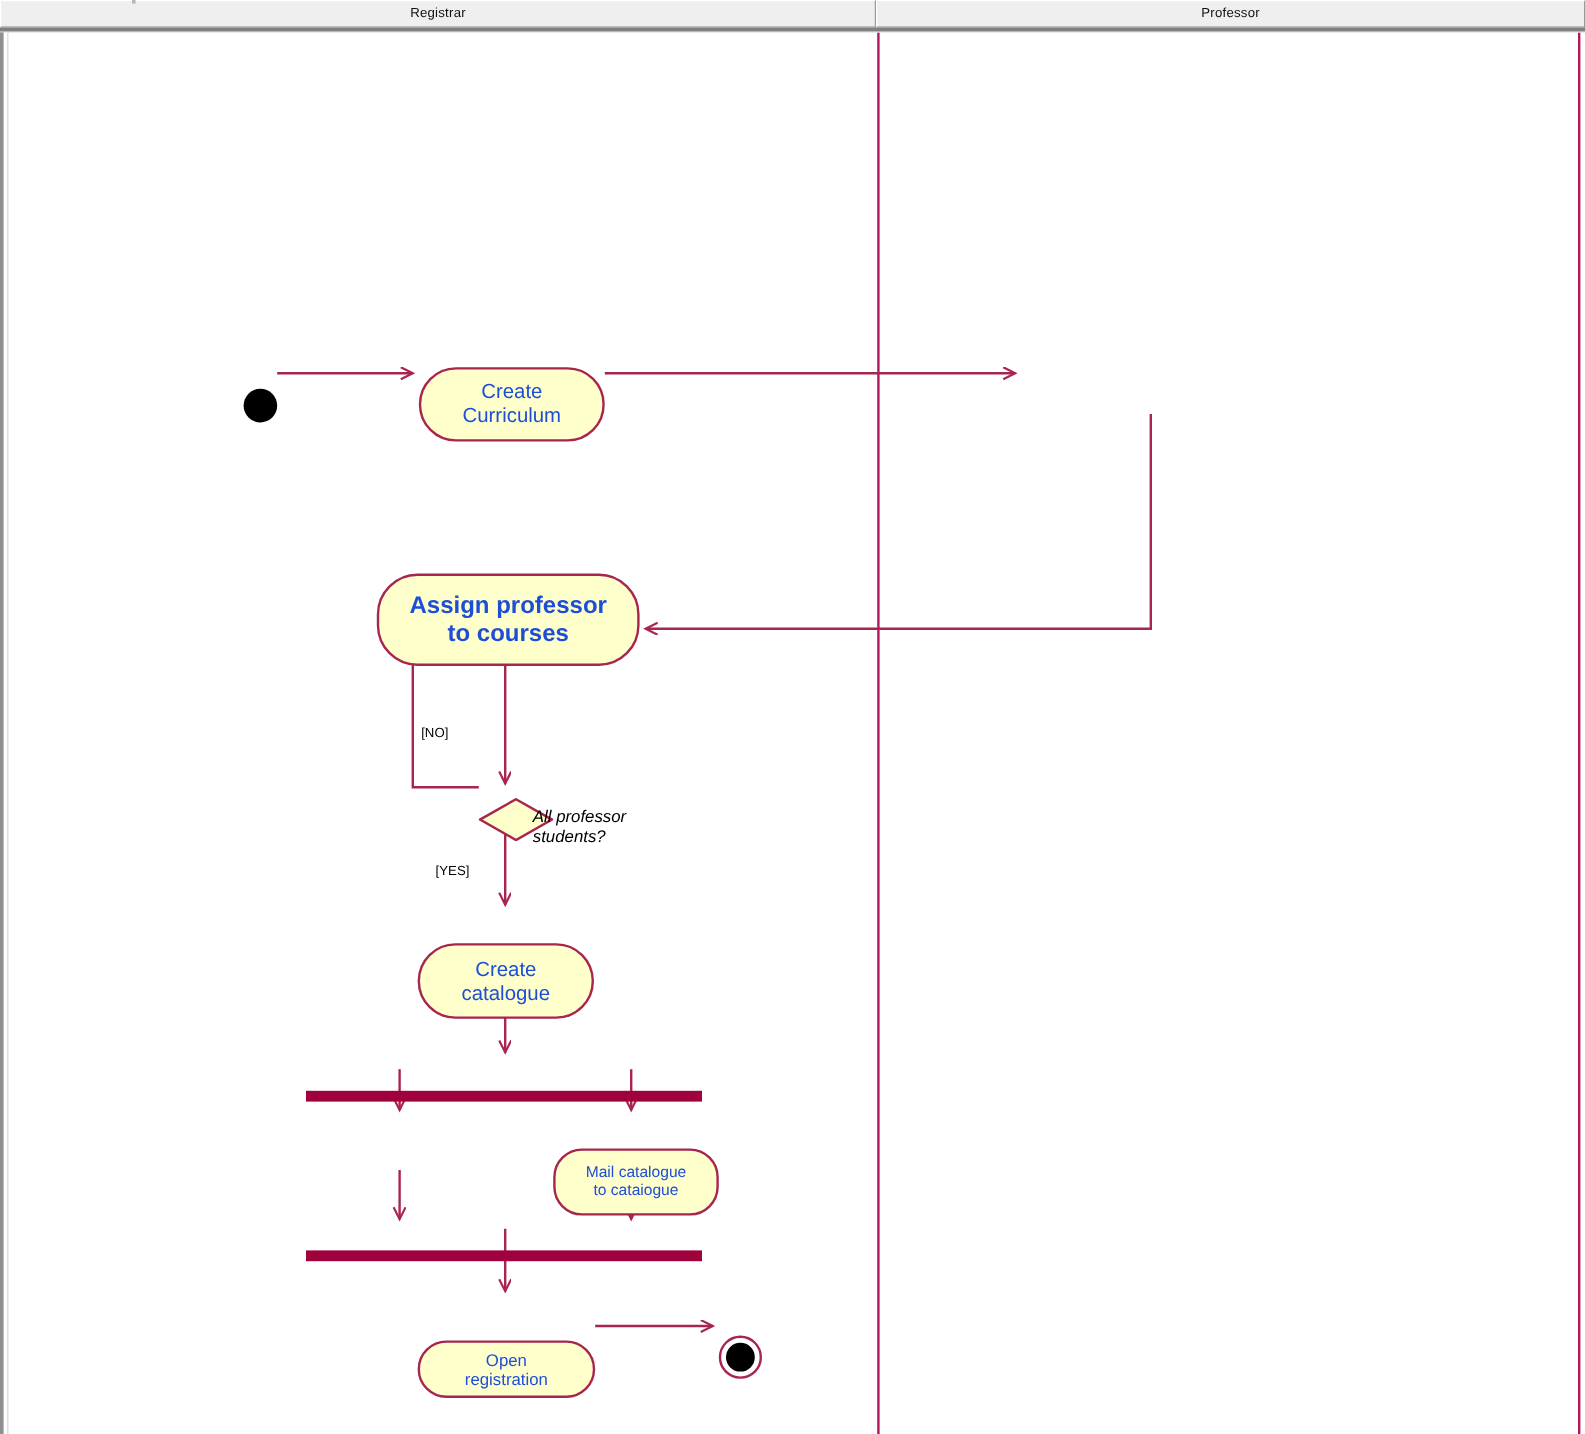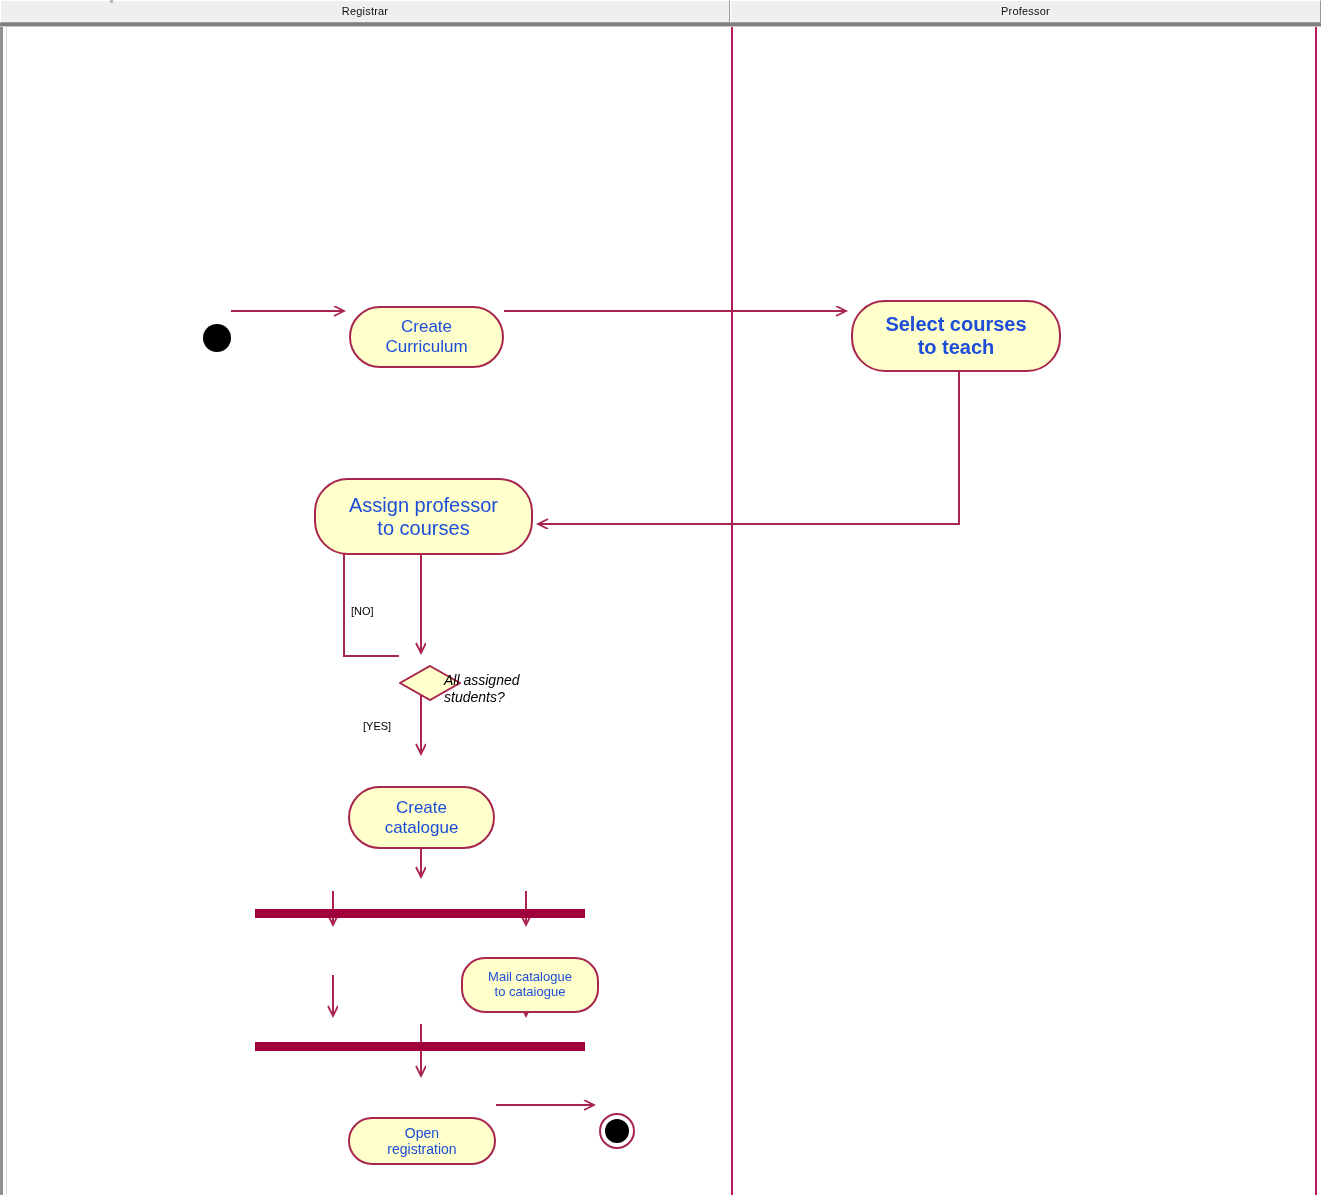--- a/index.html
+++ b/index.html
@@ -73,21 +73,21 @@
     box-sizing:border-box;
     display:flex;align-items:center;justify-content:center;
     text-align:center;
     color:#1d4ed8;
     line-height:1.15;
   }
   .node span{display:block;}
 
   #node-create-curriculum{left:346px;top:279px;width:155px;height:62px;font-size:17px;}
   #node-select-courses{left:848px;top:273px;width:210px;height:72px;font-size:20px;font-weight:bold;}
-  #node-assign-professor{left:311px;top:451px;width:219px;height:77px;font-size:20px;font-weight:normal;}
+  #node-assign-professor{left:311px;top:451px;width:219px;height:77px;font-size:20px;font-weight:bold;}
   #node-create-catalogue{left:345px;top:759px;width:147px;height:63px;font-size:17px;}
   #node-place-catalogue{left:247px;top:930px;width:175px;height:45px;font-size:13px;border-radius:24px;}
   #node-mail-catalogue{left:458px;top:930px;width:138px;height:56px;font-size:13px;border-radius:24px;}
   #node-open-registration{left:345px;top:1050px;width:148px;height:48px;font-size:14px;border-radius:26px;margin-top:40px;}
 
   
   #initial-node{
     position:absolute;left:200px;top:297px;width:28px;height:28px;
     border-radius:50%;background:#000000;
   }
@@ -194,39 +194,33 @@
 
   <div id="initial-node"></div>
 
   <div class="node" id="node-create-curriculum">
     <div>
       <span>Create</span>
       <span>Curriculum</span>
     </div>
   </div>
 
-  <div class="node" id="node-select-courses">
-    <div>
-      <span>Select courses</span>
-      <span>to teach</span>
-    </div>
-  </div>
 
   <div class="node" id="node-assign-professor">
     <div>
       <span>Assign professor</span>
       <span>to courses</span>
     </div>
   </div>
 
   <svg id="decision-node" viewBox="0 0 62 36" xmlns="http://www.w3.org/2000/svg">
     <polygon points="31,1 61,18 31,35 1,18" fill="#ffffcc" stroke="#a8254e" stroke-width="2"></polygon>
   </svg>
   <div id="decision-label">
-    <span>All assigned</span>
+    <span>All professor</span>
     <span>students?</span>
   </div>
 
   <div class="guard-label" id="guard-no">[NO]</div>
   <div class="guard-label" id="guard-yes">[YES]</div>
 
   <div class="node" id="node-create-catalogue">
     <div>
       <span>Create</span>
       <span>catalogue</span>

